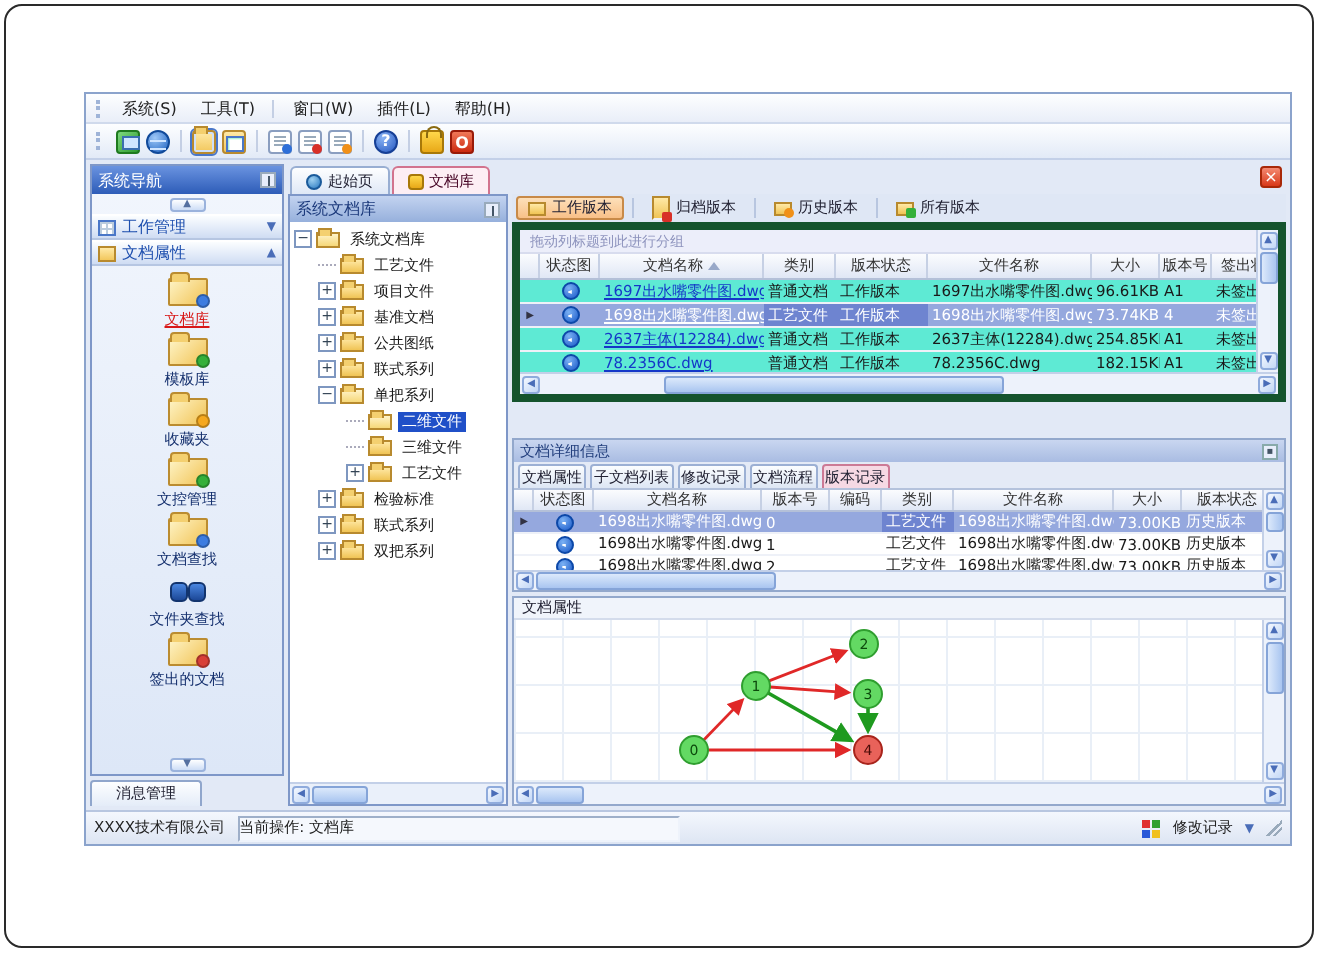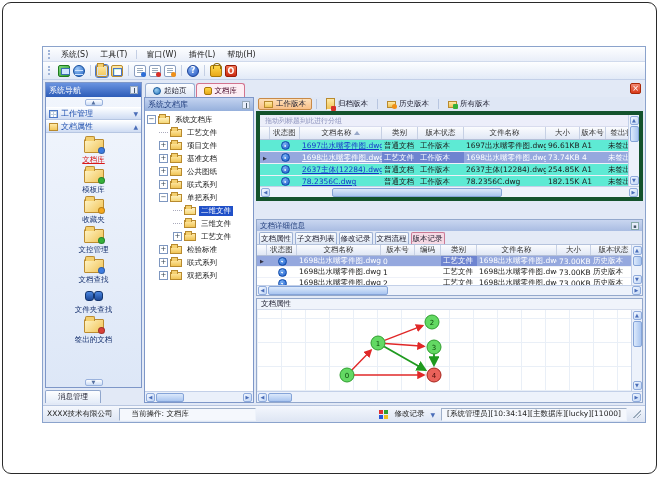--- a/index.html
+++ b/index.html
@@ -130,21 +130,21 @@
 .dtitle .t{flex:1}
 .dbtn{width:8px;height:8px;background:#e8eefb;border:1px solid #8aa;font-size:5px;line-height:6px;text-align:center;color:#456}
 .dtabs{height:14px;display:flex;align-items:flex-end;gap:2px;padding:1px 2px 0;background:#e4eaf6;border-bottom:1px solid #b4c2dc;flex:0 0 auto}
 .dt{height:12px;display:flex;align-items:center;padding:0 1px;font-size:7.5px;border:1px solid #9cb0d4;border-bottom:none;border-radius:2px 2px 0 0;background:linear-gradient(#fbfdff,#dde6f4);color:#223}
 .dt.active{background:#f6d9e4;border-color:#cc7a96}
 .graphbox{flex:1;margin-top:2px;border:1px solid #93a8cc;background:#fff;display:flex;flex-direction:column;min-height:0}
 .gtitle{height:11px;background:#f0f4fb;border-bottom:1px solid #d4dcec;display:flex;align-items:center;padding:0 4px;font-size:7.5px;color:#223;flex:0 0 auto}
 .garea{flex:1;position:relative;overflow:hidden;background-color:#fff;background-image:repeating-linear-gradient(0deg,#e9eff7 0 1px,transparent 1px 24px),repeating-linear-gradient(90deg,#e9eff7 0 1px,transparent 1px 24px)}
 
 .statusbar{height:17px;background:linear-gradient(#f4f7fd,#dde5f3);border-top:1px solid #b8c6e0;display:flex;align-items:center;padding:0 4px;gap:6px;font-size:7.5px;color:#222;flex:0 0 auto}
-.sunken{border:1px solid;border-color:#9eafc9 #eef3fb #eef3fb #9eafc9;background:#f5f8fd;height:13px;display:flex;align-items:center;padding:0 12px}
+.sunken{border:1px solid;border-color:#9eafc9 #eef3fb #eef3fb #9eafc9;background:#f5f8fd;height:13px;display:flex;align-items:center;padding:0 0}
 .cur-op{flex:1;max-width:250px}
 .style-ico{width:9px;height:9px;display:grid;grid-template-columns:1fr 1fr;grid-template-rows:1fr 1fr;gap:1px}
 .style-ico i{display:block}
 .style-ico i:nth-child(1){background:#e03030}.style-ico i:nth-child(2){background:#30a030}
 .style-ico i:nth-child(3){background:#2858d8}.style-ico i:nth-child(4){background:#f0c020}
 .session{width:186px;justify-content:center;white-space:nowrap;overflow:hidden}
 .gripmark{width:8px;height:8px;background:linear-gradient(135deg,transparent 50%,#9ab 50%,#9ab 60%,transparent 60%,transparent 70%,#9ab 70%,#9ab 80%,transparent 80%)}
 .spacer{flex:1}
 </style>
 </head>
@@ -602,17 +602,16 @@
     <span class="sunken cur-op">当前操作: 文档库</span>
     <span class="spacer"></span>
     <span class="style-ico">
         <i></i>
         <i></i>
         <i></i>
         <i></i>
       </span>
     <span>修改记录</span>
     <span class="chev">▼</span>
-    <span class="sunken session">[系统管理员][10:34:14][主数据库][lucky][11000]</span>
     <span class="gripmark"></span>
   </div>
 
 </div>
 
 </body></html>

